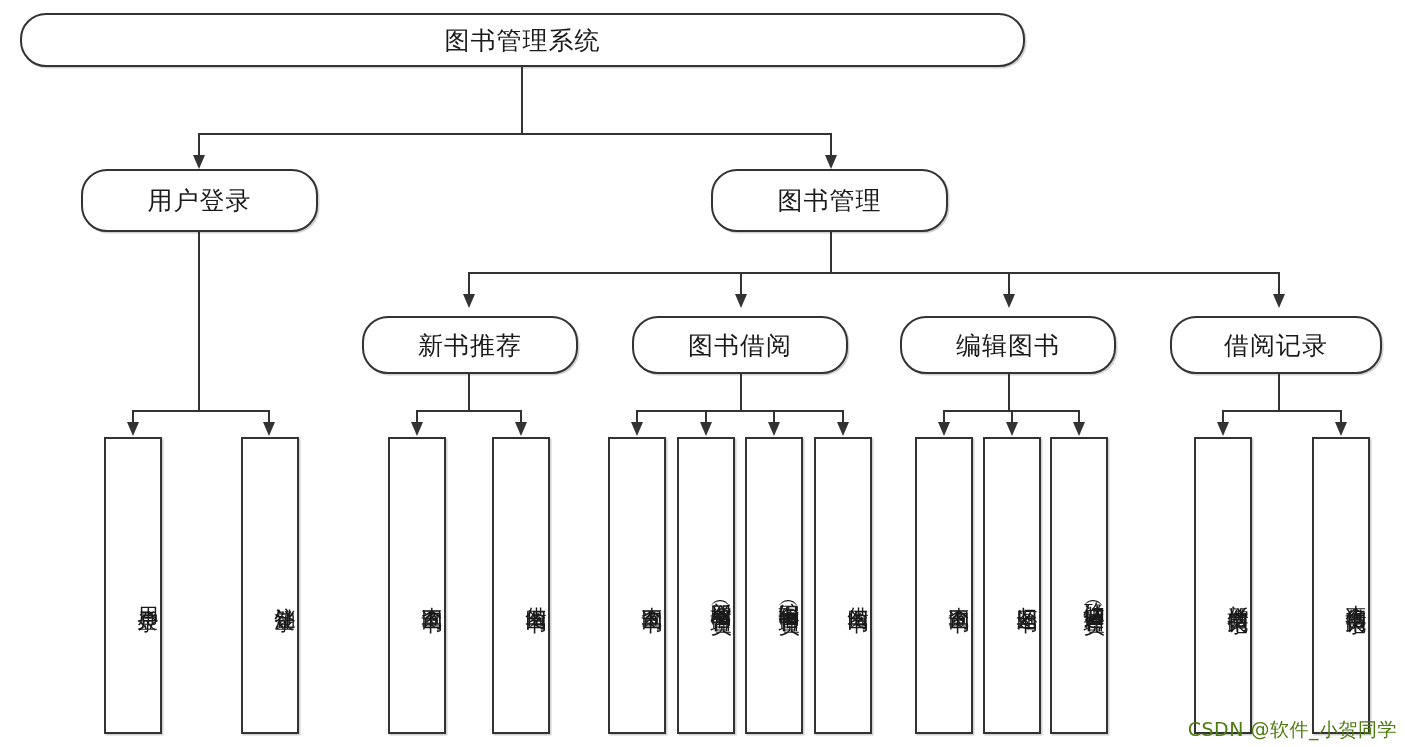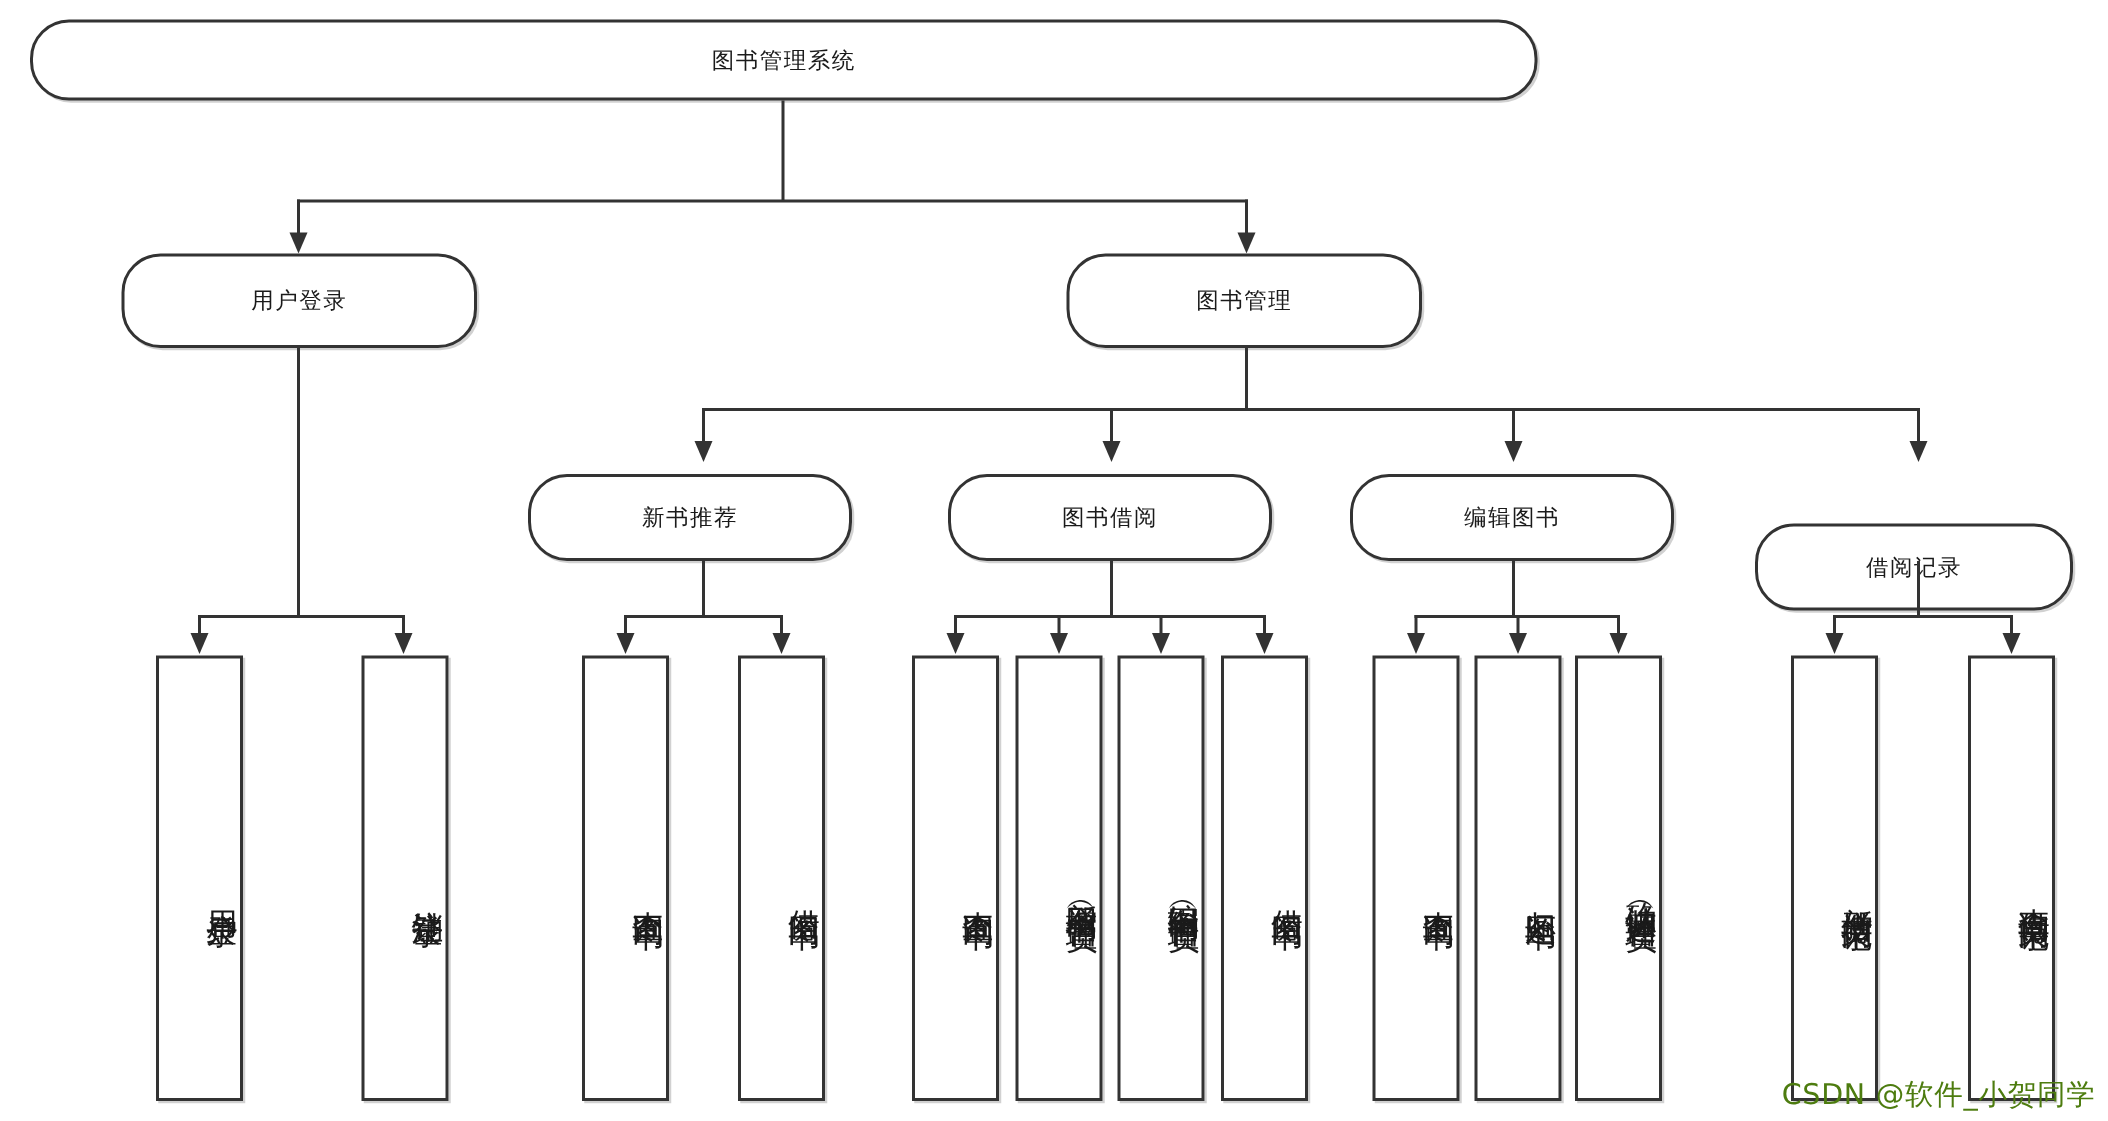--- a/index.html
+++ b/index.html
@@ -21,21 +21,21 @@
     box-sizing: border-box;
     border: 2px solid #333333;
     background: #ffffff;
     display: flex;
     align-items: center;
     justify-content: center;
     color: #1a1a1a;
     box-shadow: 1.5px 1.5px 0 rgba(0,0,0,0.18);
   }
   .node.h {
-    font-size: 15px;
+    font-size: 25px;
     letter-spacing: 1px;
     white-space: nowrap;
     border-radius: 26px;
   }
   .node.v {
     writing-mode: vertical-rl;
     text-orientation: upright;
     font-size: 21px;
     line-height: 1.22;
     letter-spacing: 2px;
@@ -106,33 +106,33 @@
   <div class="ln lnh" style="left:468px; top:272px; width:812px;"></div>
   <div class="ln lnv" style="left:468px; top:272px; height:24px;"></div>
   <div class="arrow" style="left:463px; top:294px;"></div>
   <div class="ln lnv" style="left:740px; top:272px; height:24px;"></div>
   <div class="arrow" style="left:735px; top:294px;"></div>
   <div class="ln lnv" style="left:1008px; top:272px; height:24px;"></div>
   <div class="arrow" style="left:1003px; top:294px;"></div>
   <div class="ln lnv" style="left:1278px; top:272px; height:24px;"></div>
   <div class="arrow" style="left:1273px; top:294px;"></div>
 
-  <div class="node h" style="left:352px; top:316px; width:216px; height:58px;">
+  <div class="node h" style="left:362px; top:316px; width:216px; height:58px;">
     <span>新书推荐</span>
   </div>
 
   <div class="node h" style="left:632px; top:316px; width:216px; height:58px;align-items:center;">
     <span>图书借阅</span>
   </div>
 
   <div class="node h" style="left:900px; top:316px; width:216px; height:58px;">
     <span>编辑图书</span>
   </div>
 
-  <div class="node h" style="left:1170px; top:316px; width:212px; height:58px;margin-top:33px;">
+  <div class="node h" style="left:1170px; top:316px; width:212px; height:58px;">
     <span>借阅记录</span>
   </div>
 
   <div class="ln lnv" style="left:468px; top:374px; height:38px;"></div>
   <div class="ln lnh" style="left:416px; top:410px; width:104px;"></div>
   <div class="ln lnv" style="left:416px; top:410px; height:14px;"></div>
   <div class="arrow" style="left:411px; top:422px;"></div>
   <div class="ln lnv" style="left:520px; top:410px; height:14px;"></div>
   <div class="arrow" style="left:515px; top:422px;"></div>
 

